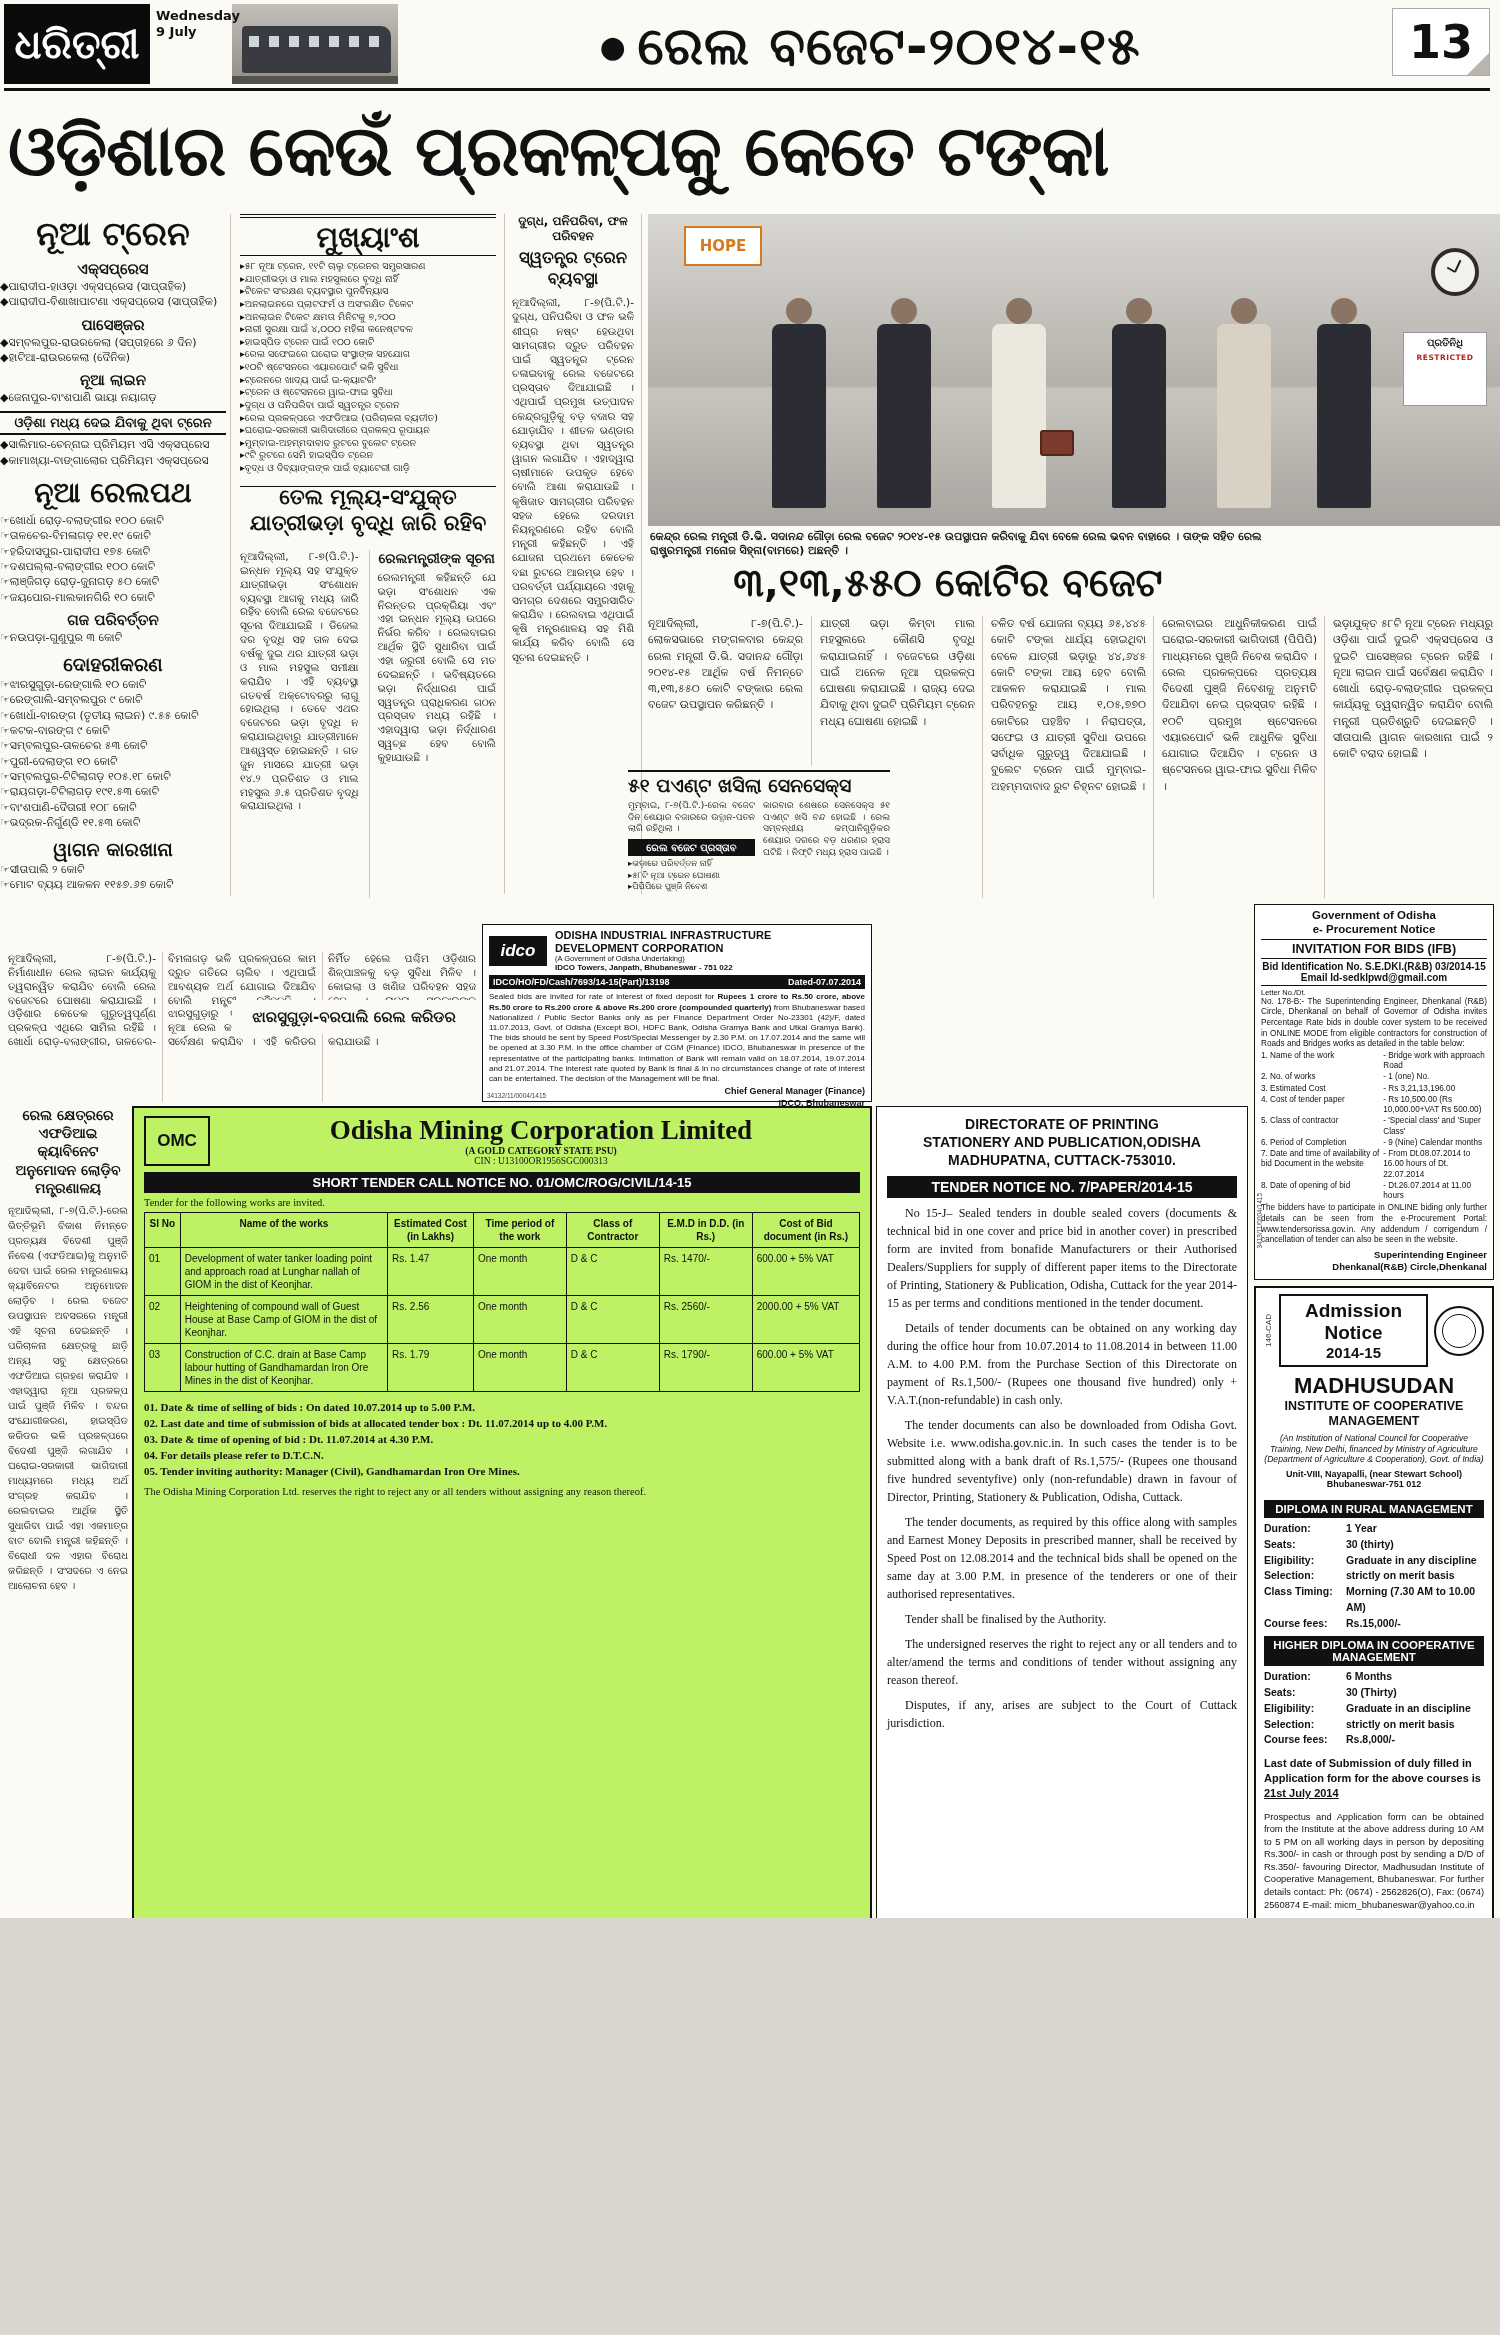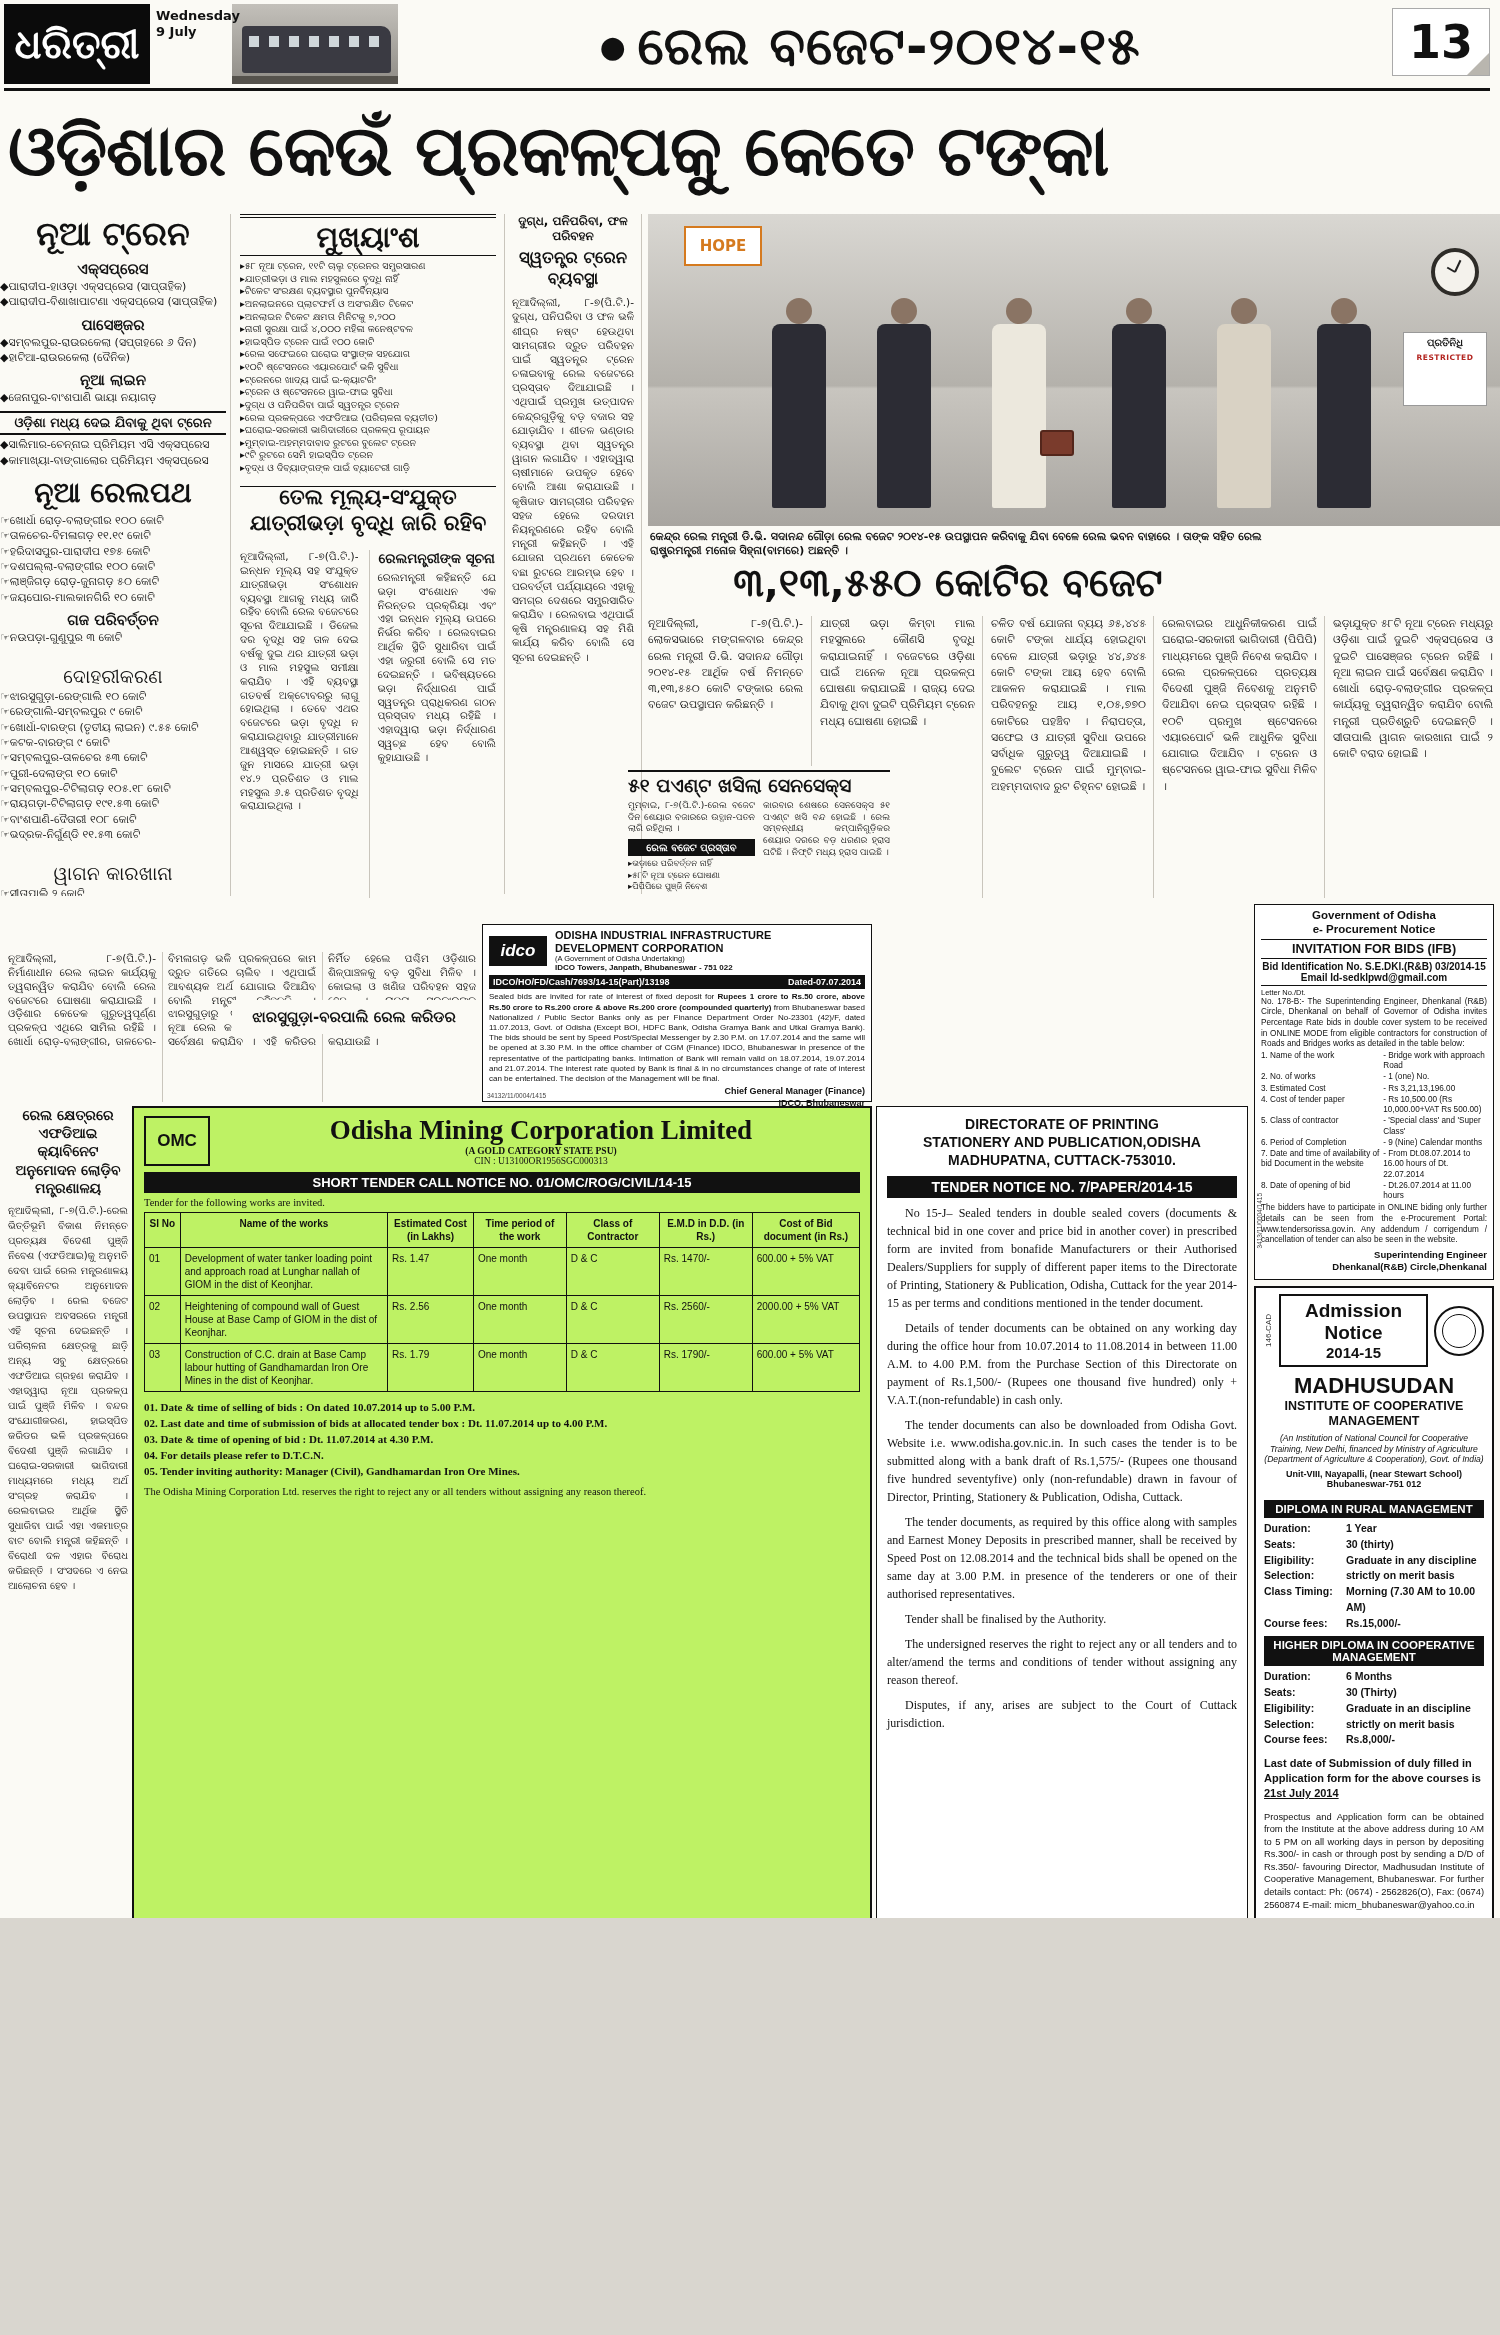--- a/index.html
+++ b/index.html
@@ -26,21 +26,21 @@
            display:flex;align-items:center;justify-content:center;font-size:46px;font-weight:bold;}
   .pagebox::after{content:"";position:absolute;right:0;bottom:0;border-left:22px solid transparent;border-bottom:22px solid #b9b6af;}
   .head-rule{left:4px;top:88px;width:1486px;border-top:3px solid #111;}
   .main-headline{left:8px;top:96px;width:1480px;height:110px;font-size:70px;font-weight:800;
                  white-space:nowrap;letter-spacing:-1px;display:flex;align-items:center;}
   
   .leftcol{left:0;top:214px;width:226px;height:682px;overflow:hidden;border-right:1px solid #c9c5bc;padding-right:4px;}
   .disp{font-size:33px;font-weight:800;margin:0 0 4px;}
   .disp2{font-size:28px;font-weight:800;margin:8px 0 4px;}
   .sub{font-size:15px;font-weight:bold;margin:6px 0 2px;}
-  .sub2{font-size:19px;font-weight:400;margin:20px 0 2px;}
+  .sub2{font-size:19px;font-weight:700;margin:8px 0 2px;}
   .revsub{font-size:13px;font-weight:800;border-top:2px solid #111;border-bottom:2px solid #111;
           padding:2px 0;margin:6px 0 3px;}
   .itm{font-size:11px;line-height:1.3;margin:1px 0;}
   
   .hlbox{left:240px;top:214px;width:256px;height:266px;border-top:4px double #111;border-bottom:1px solid #111;
          padding-top:2px;overflow:hidden;}
   .hl-title{font-size:29px;font-weight:800;text-align:center;margin:0 0 4px;border-bottom:1px solid #111;}
   .hl-item{font-size:9.5px;line-height:1.33;}
   
   .oil-head{left:240px;top:484px;width:256px;height:60px;font-size:21px;font-weight:800;line-height:1.25;text-align:center;}

